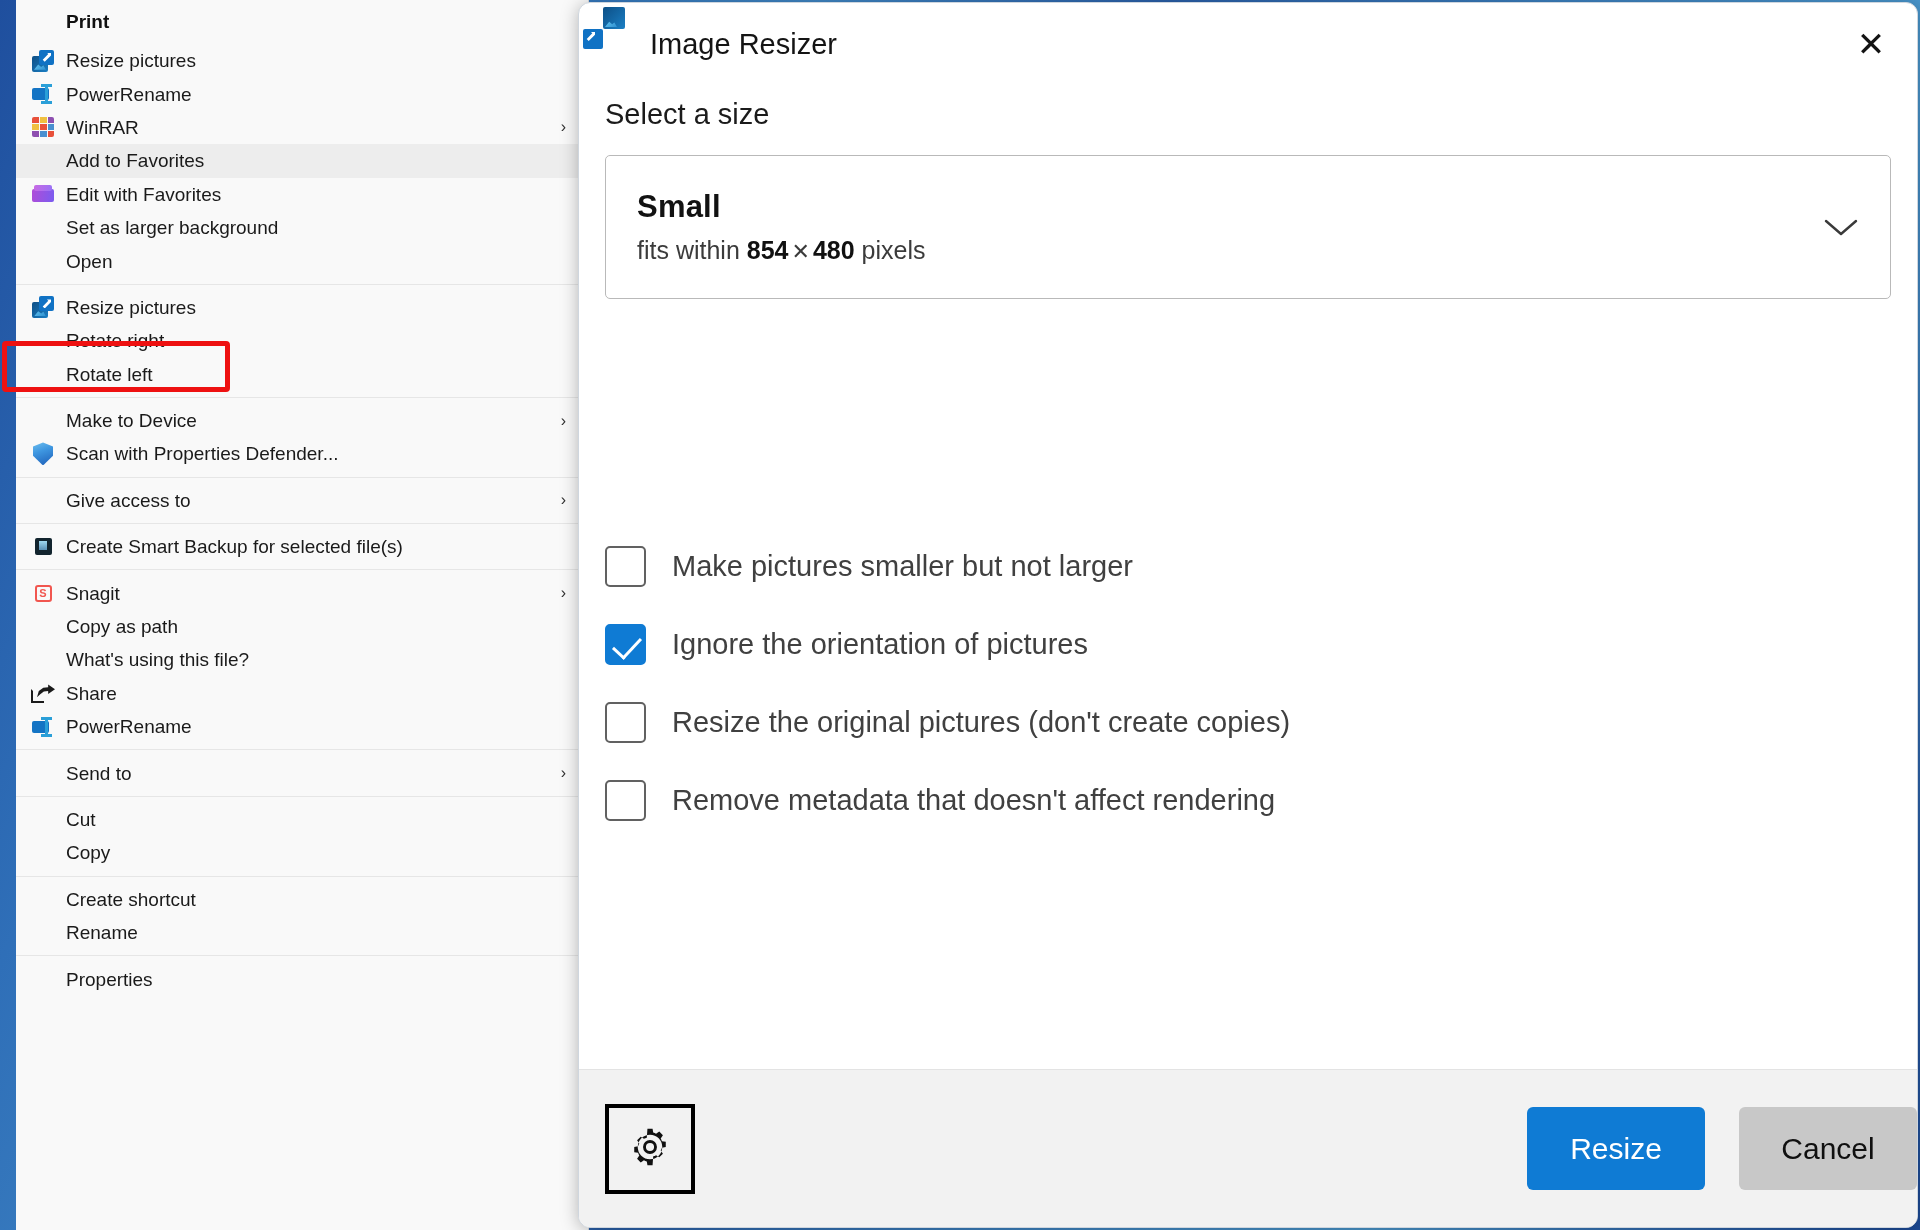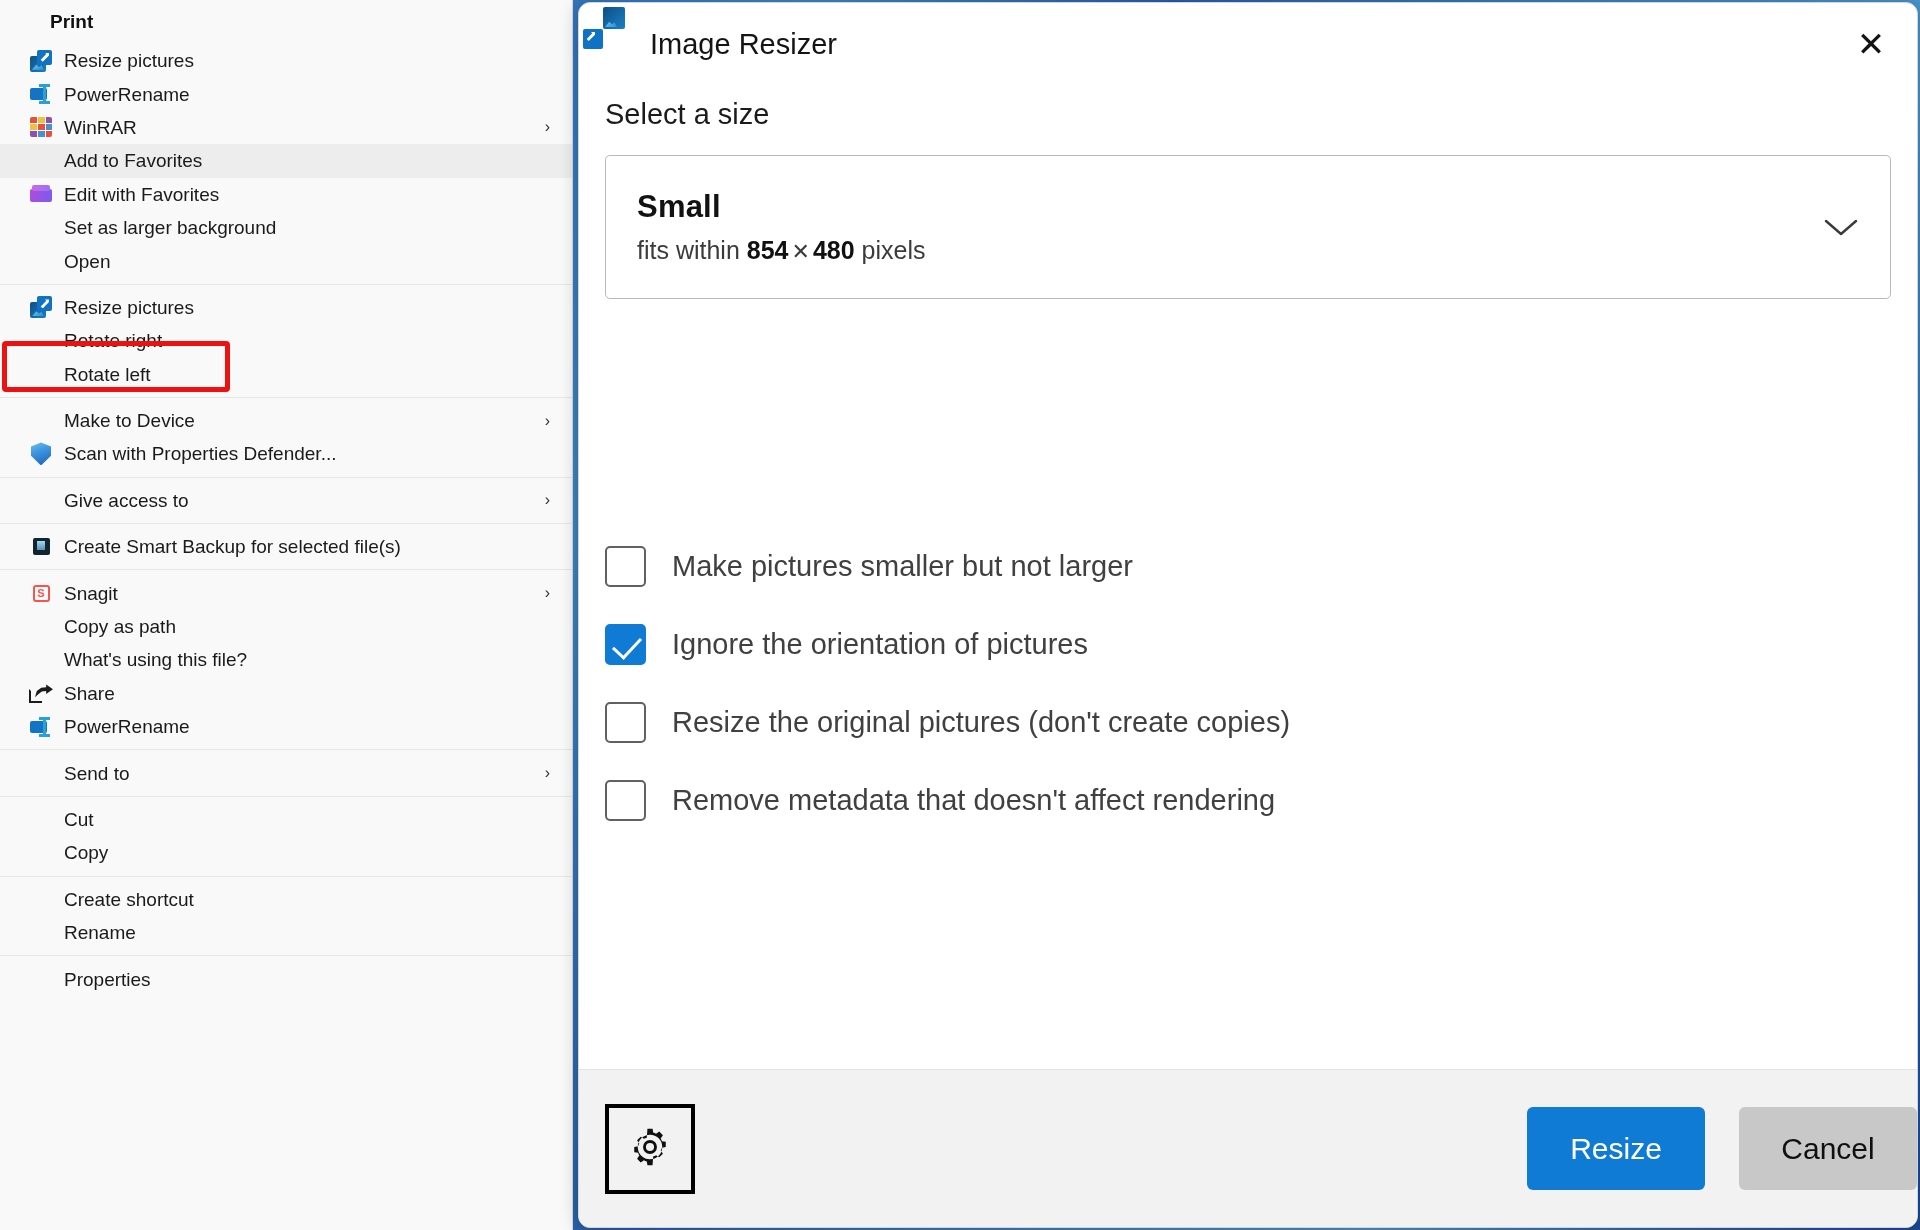--- a/index.html
+++ b/index.html
@@ -9,32 +9,32 @@
     font-family: "Liberation Sans", sans-serif;
   }
   body {
     background: linear-gradient(115deg,#1f4f9e 0%,#2f6fb8 18%,#3f86c4 33%,#2a5fa8 47%,#3b7fbe 62%,#4a97cd 78%,#2c62aa 92%,#1c4a96 100%);
     position: relative;
   }
 
   
   #context-menu {
     position: absolute;
-    left: 0; top: 0;
+    left: 16px; top: 0;
     width: 573px; height: 1230px;
     background: #f9f9f9;
     border-right: 1px solid #dcdcdc;
     overflow: hidden;
   }
   .menu-item {
     position: relative;
     height: 33.4px;
     display: flex;
     align-items: center;
-    padding-left: 28px;
+    padding-left: 14px;
     font-size: 19px;
     color: #1a1a1a;
     white-space: nowrap;
   }
   .menu-item.hovered { background: #ededed; }
   .menu-item .ico {
     width: 26px; height: 26px;
     margin-right: 10px;
     flex: 0 0 26px;
     display: flex; align-items: center; justify-content: center;

